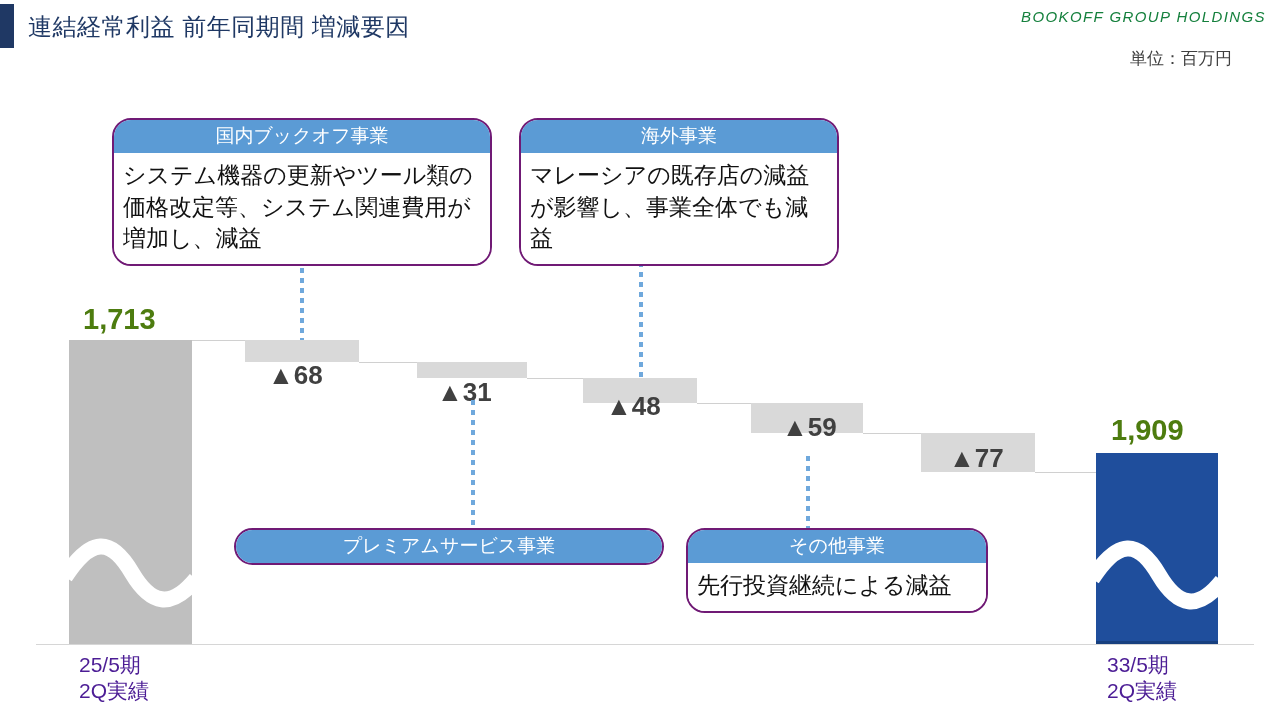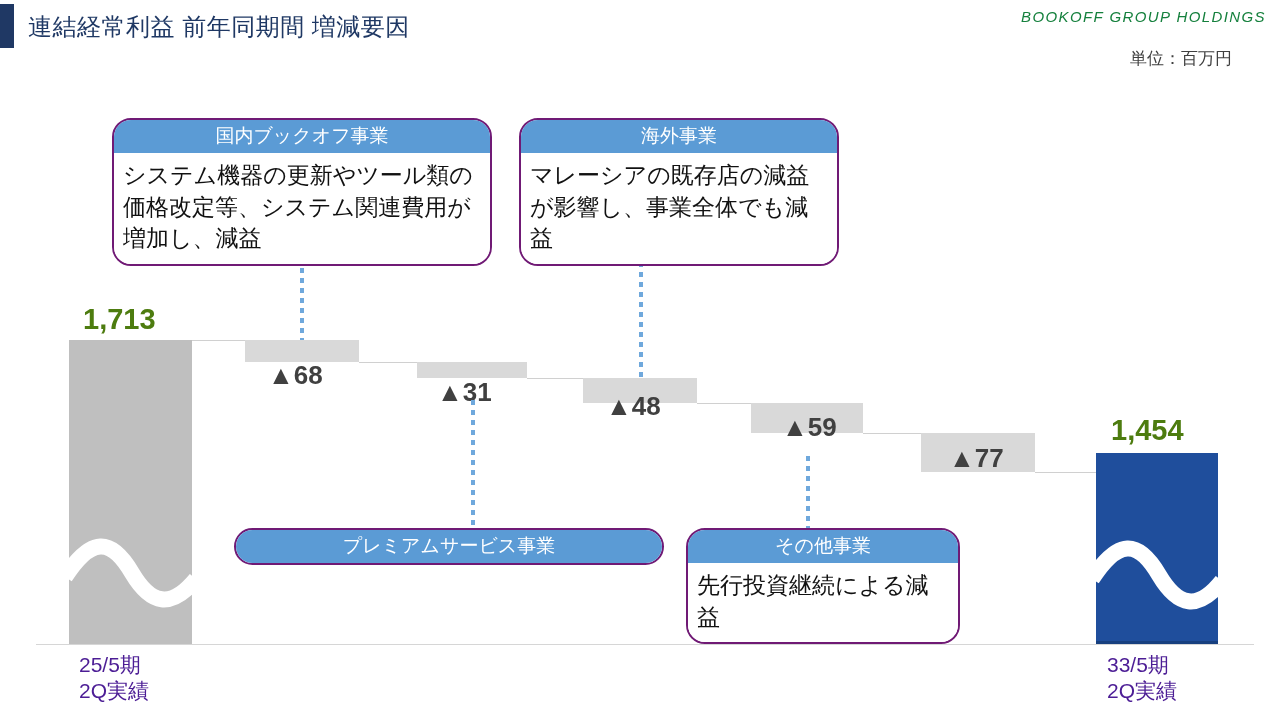--- a/index.html
+++ b/index.html
@@ -177,21 +177,21 @@
     <div class="bar bar-delta" style="left:583px; top:378px; width:114px; height:25px;"></div>
     <div class="bar bar-delta" style="left:751px; top:403px; width:112px; height:30px;"></div>
     <div class="bar bar-delta" style="left:921px; top:433px; width:114px; height:39px;"></div>
 
     <div class="bar bar-end" style="left:1096px; top:453px; width:122px; height:191px;"></div>
     <svg class="squiggle" viewBox="0 0 122 110" style="left:1096px; top:535px; width:122px; height:110px;" preserveAspectRatio="none">
       <path d="M-4 44 C 22 4, 42 4, 63 40 C 82 72, 102 76, 126 46" fill="none" stroke="#ffffff" stroke-width="16" stroke-linecap="butt"></path>
     </svg>
 
     <div class="val-label" style="left:83px; top:303px;">1,713</div>
-    <div class="val-label" style="left:1111px; top:414px;">1,454</div>
+    <div class="val-label" style="left:1111px; top:414px;">1,909</div>
 
     <div class="delta-label" style="left:268px; top:360px;">▲68</div>
     <div class="delta-label" style="left:437px; top:377px;">▲31</div>
     <div class="delta-label" style="left:606px; top:391px;">▲48</div>
     <div class="delta-label" style="left:782px; top:412px;">▲59</div>
     <div class="delta-label" style="left:949px; top:443px;text-align:center;">▲77</div>
 
     <div class="axis-label" style="left:79px; top:652px;">
       <div>25/5期</div>
       <div>2Q実績</div>
@@ -214,18 +214,18 @@
 
   <div class="callout" style="left:519px; top:118px; width:320px;">
     <div class="callout-header">海外事業</div>
     <div class="callout-body">マレーシアの既存店の減益が影響し、事業全体でも減益</div>
   </div>
 
   <div class="callout" style="left:234px; top:528px; width:430px;">
     <div class="callout-header">プレミアムサービス事業</div>
   </div>
 
-  <div class="callout" style="left:686px; top:528px; width:274px;">
+  <div class="callout" style="left:686px; top:528px; width:302px;">
     <div class="callout-header">その他事業</div>
     <div class="callout-body">先行投資継続による減益</div>
   </div>
 
 </div>
 
 </body></html>

